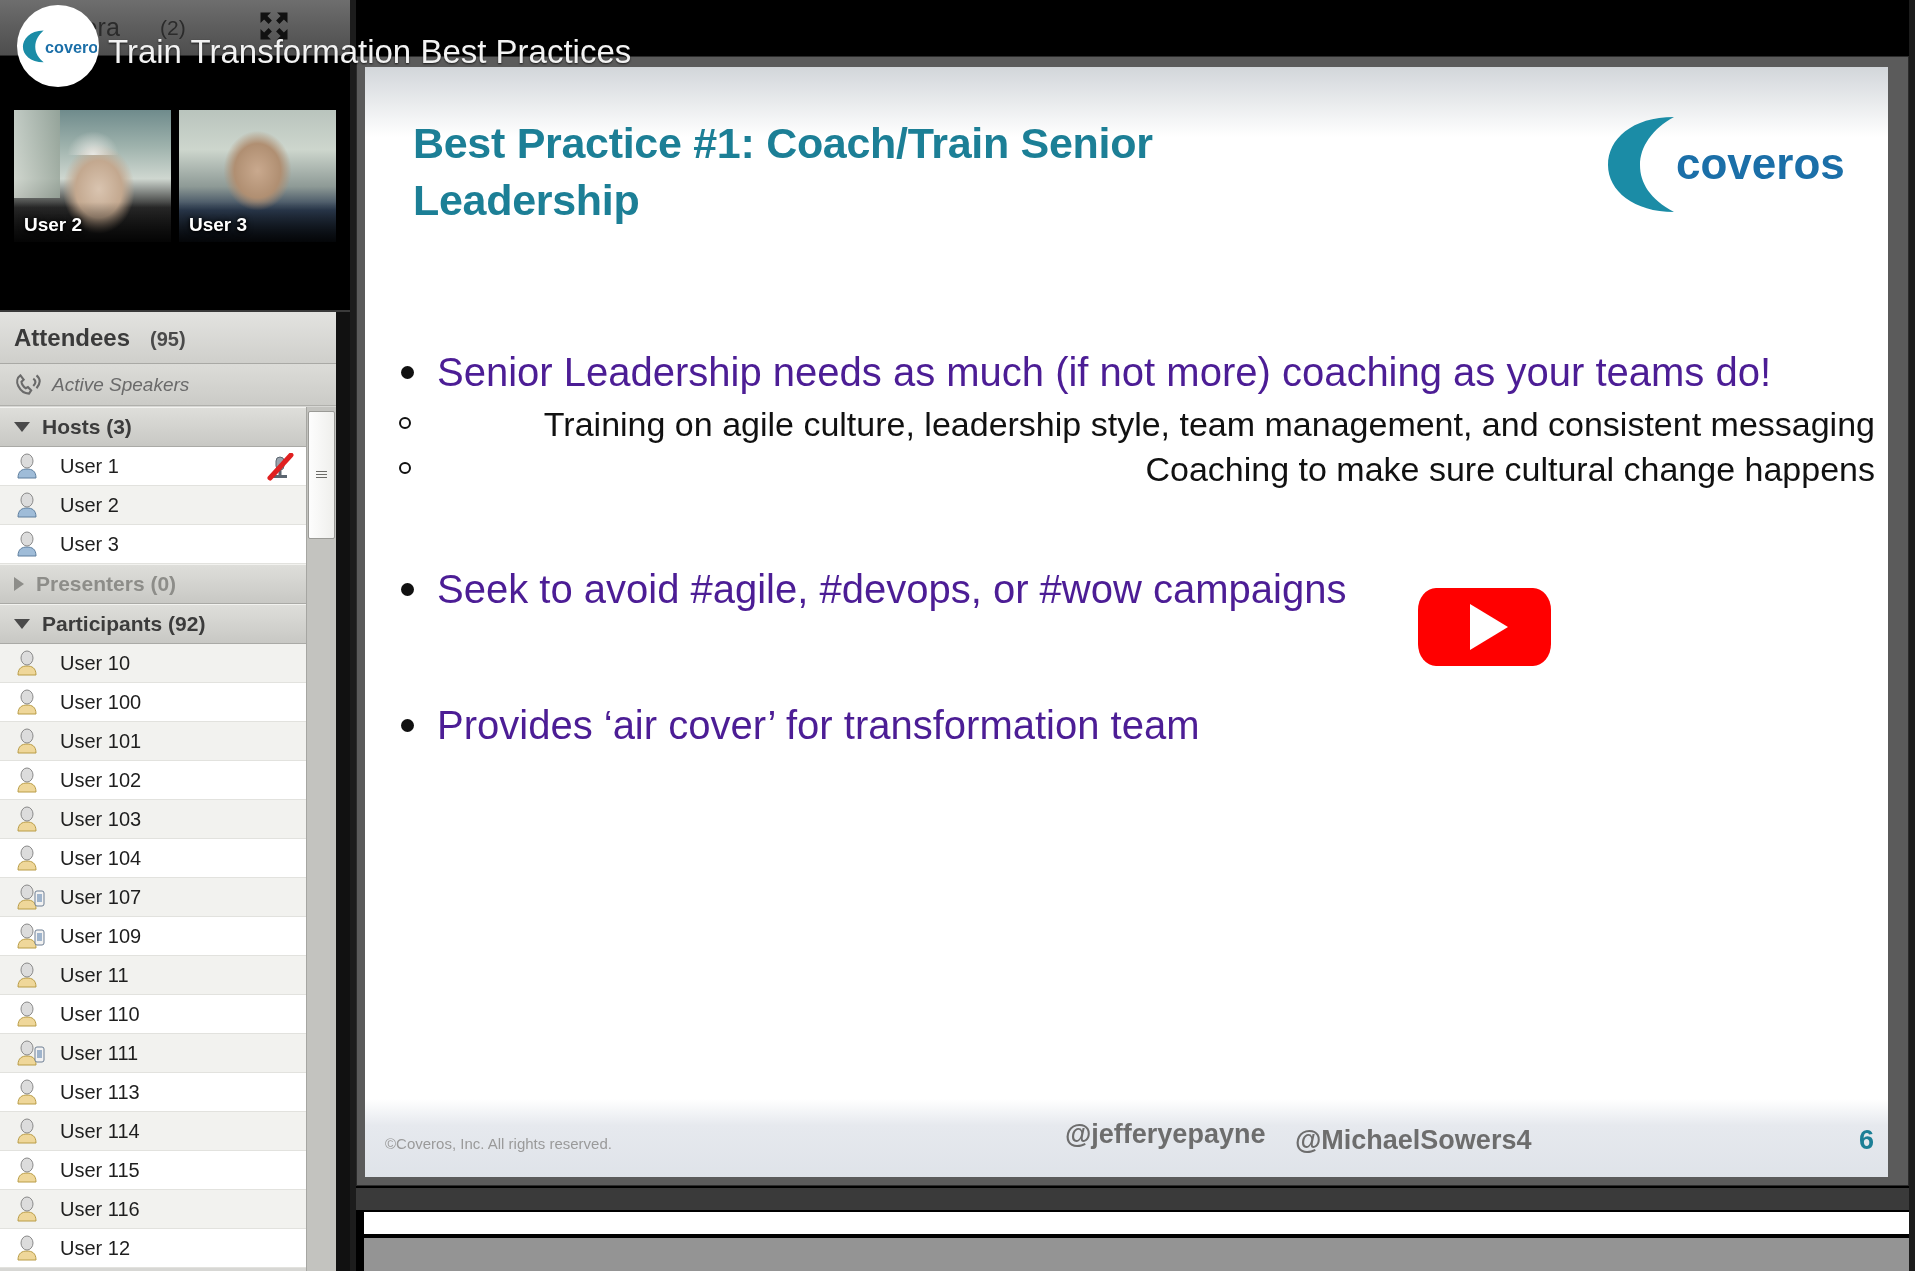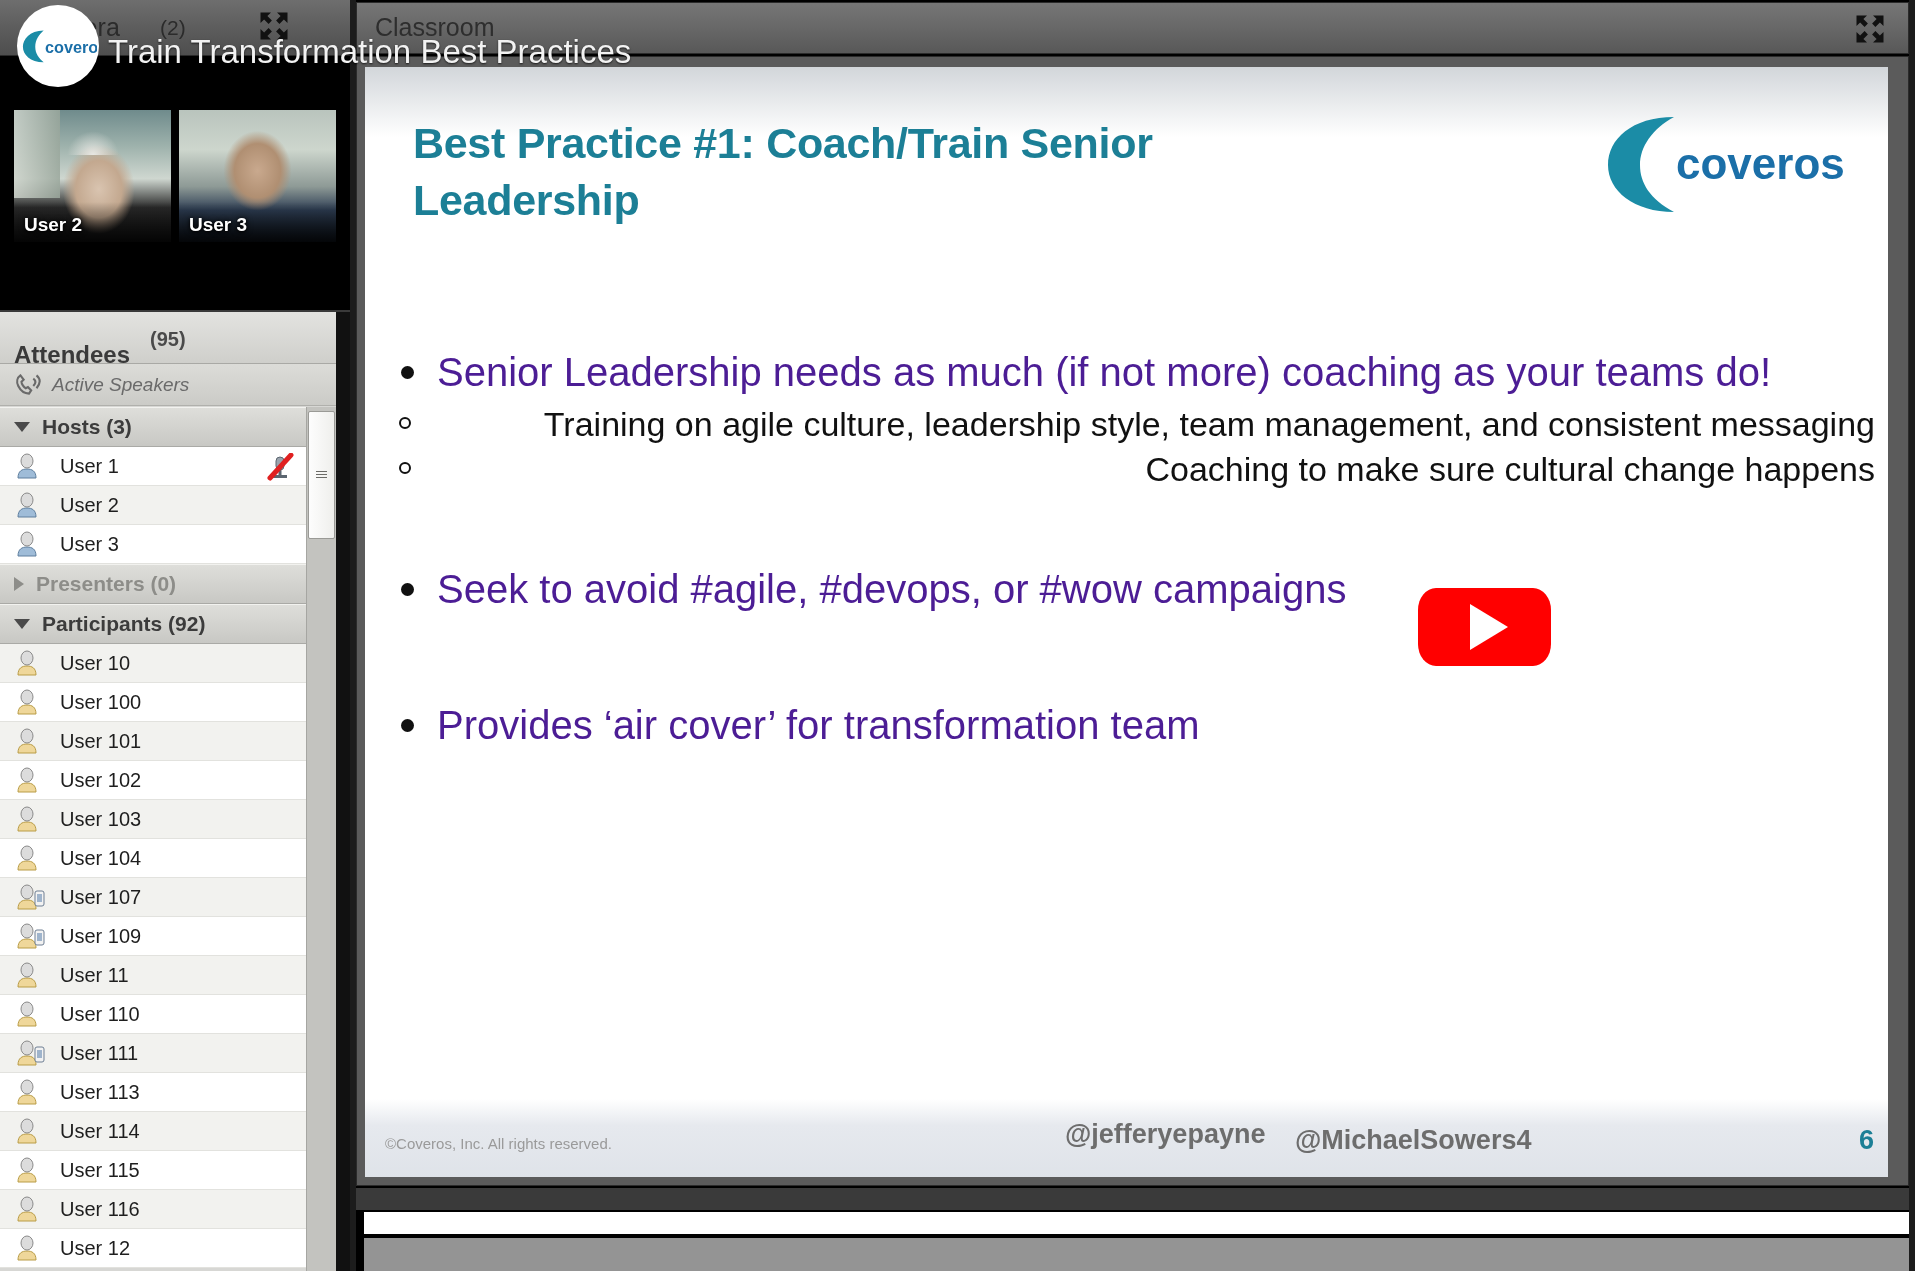--- a/index.html
+++ b/index.html
@@ -118,21 +118,21 @@
     border-top: 2px solid #3a3a3a;
   }
   #attendees-header {
     position: relative;
     height: 52px;
     background: linear-gradient(to bottom,#e3e3e0,#cfcfcb);
     border-bottom: 1px solid #a9a9a5;
   }
   #attendees-title {
     position: absolute; left: 14px; top: 12px;
-    font-size: 24px; font-weight: bold; color: #3a3a3a; margin-top: 17px;
+    font-size: 24px; font-weight: bold; color: #3a3a3a;
   }
   #attendees-count {
     position: absolute; left: 150px; top: 16px;
     font-size: 20px; font-weight: bold; color: #4a4a4a;
   }
 
   #active-speakers-row {
     position: relative; height: 42px;
     background: linear-gradient(to bottom,#dcdcd8,#cbcbc7);
     border-bottom: 1px solid #b0b0ac;
@@ -626,31 +626,20 @@
         </div>
       </div>
       <div id="panel-right-edge"></div>
     </div>
   </div>
 
   <div id="slide-pane">
     <div id="pane-left-rail"></div>
     <div id="pane-right-rail"></div>
 
-    <div id="slide-header">
-      <span id="slide-header-title">Classroom</span>
-      <div class="fs-icon" id="slide-expand">
-        <svg viewBox="0 0 24 24">
-          <path fill="#111" d="M3 3h7L7.6 5.4l3 3-2.2 2.2-3-3L3 10z"></path>
-          <path fill="#111" d="M21 3h-7l2.4 2.4-3 3 2.2 2.2 3-3L21 10z"></path>
-          <path fill="#111" d="M3 21h7l-2.4-2.4 3-3-2.2-2.2-3 3L3 14z"></path>
-          <path fill="#111" d="M21 21h-7l2.4-2.4-3-3 2.2-2.2 3 3L21 14z"></path>
-        </svg>
-      </div>
-    </div>
 
     <div id="slide-frame">
       <div id="slide-canvas">
         <div id="slide-top-fade"></div>
 
         <div id="slide-title">Best Practice #1: Coach/Train Senior Leadership</div>
 
         <div id="slide-logo">
           <svg viewBox="0 0 260 110">
             <path d="M86 8 C44 8 20 30 20 56 C20 82 46 103 86 103 C62 90 52 74 52 56 C52 38 64 20 86 8 Z" fill="#1b8ca6"></path>

